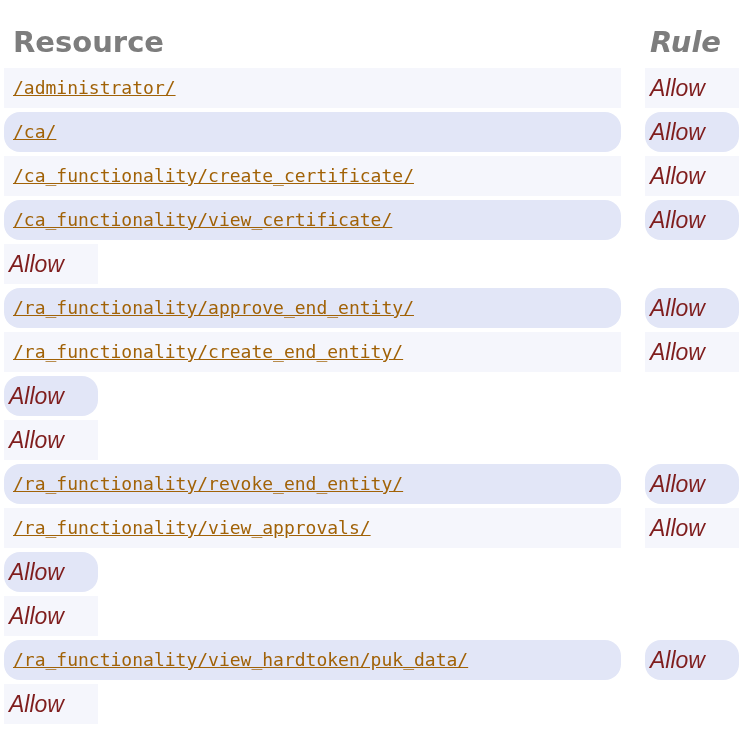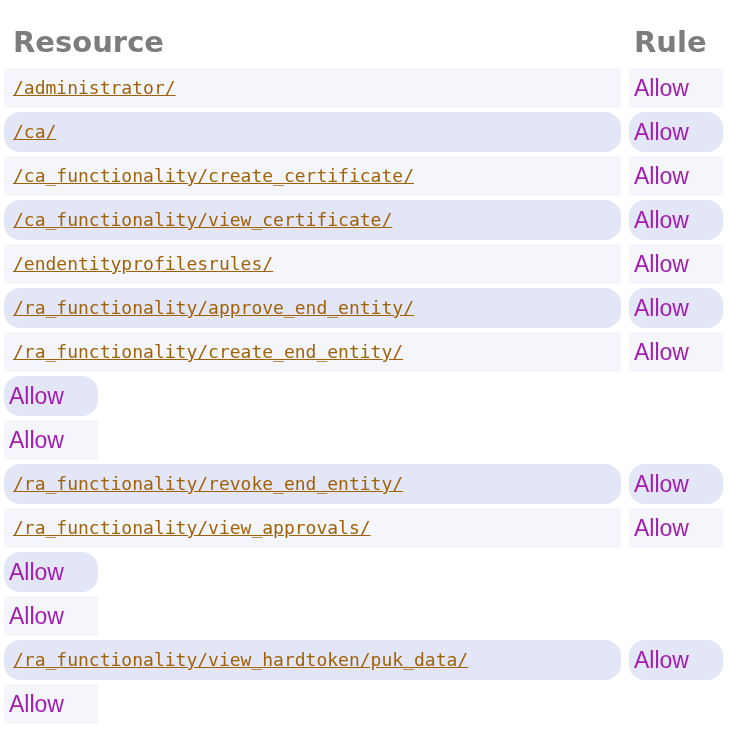--- a/index.html
+++ b/index.html
@@ -12,35 +12,36 @@
     width: 746px;
     height: 740px;
     background: #ffffff;
     overflow: hidden;
     box-sizing: border-box;
     padding-top: 22px;
   }
   .tbl-row {
     display: flex;
     margin: 0 23px 4px 4px;
-    column-gap: 8px;
+    column-gap: 24px;
   }
   .hdr-row {
     margin-bottom: 6px;
   }
   .cell {
     box-sizing: border-box;
   }
   .col-resource {
     width: 617px;
     flex: 0 0 617px;
   }
   .col-rule {
     width: 94px;
     flex: 0 0 94px;
+    font-style: italic;
   }
   .hdr-cell {
     font-family: "DejaVu Sans", "Liberation Sans", sans-serif;
     font-weight: bold;
     font-size: 29px;
     line-height: 40px;
     color: var(--header-color, #7d7d7d);
     padding-left: 9px;
     white-space: nowrap;
   }
@@ -56,21 +57,21 @@
   .data-row .col-resource {
     font-family: "DejaVu Sans Mono", "Liberation Mono", monospace;
     font-size: 18px;
     color: #a16207;
     padding-left: 9px;
     text-decoration: underline;
   }
   .data-row .col-rule {
     font-family: "Liberation Sans", "DejaVu Sans", sans-serif;
     font-size: 23px;
-    color: #a21caf;
+    color: #7f1d1d;
     padding-left: 5px;
   }
   .data-row.even .cell { background: var(--row-light, #f5f6fc); }
   .data-row.odd  .cell { background: var(--row-dark, #e2e6f7); border-radius: 16px; }
 </style>
 </head>
 <body>
 
 <div id="page" style="--header-color: #7d7d7d; --row-light: #f5f6fc; --row-dark: #e2e6f7; background: rgb(255, 255, 255);">
 
@@ -94,21 +95,20 @@
     <div class="cell col-resource">/ca_functionality/create_certificate/</div>
     <div class="cell col-rule">Allow</div>
   </div>
 
   <div class="tbl-row data-row odd">
     <div class="cell col-resource">/ca_functionality/view_certificate/</div>
     <div class="cell col-rule">Allow</div>
   </div>
 
   <div class="tbl-row data-row even">
-    <div class="cell col-resource">/endentityprofilesrules/</div>
     <div class="cell col-rule">Allow</div>
   </div>
 
   <div class="tbl-row data-row odd">
     <div class="cell col-resource">/ra_functionality/approve_end_entity/</div>
     <div class="cell col-rule">Allow</div>
   </div>
 
   <div class="tbl-row data-row even">
     <div class="cell col-resource">/ra_functionality/create_end_entity/</div>

